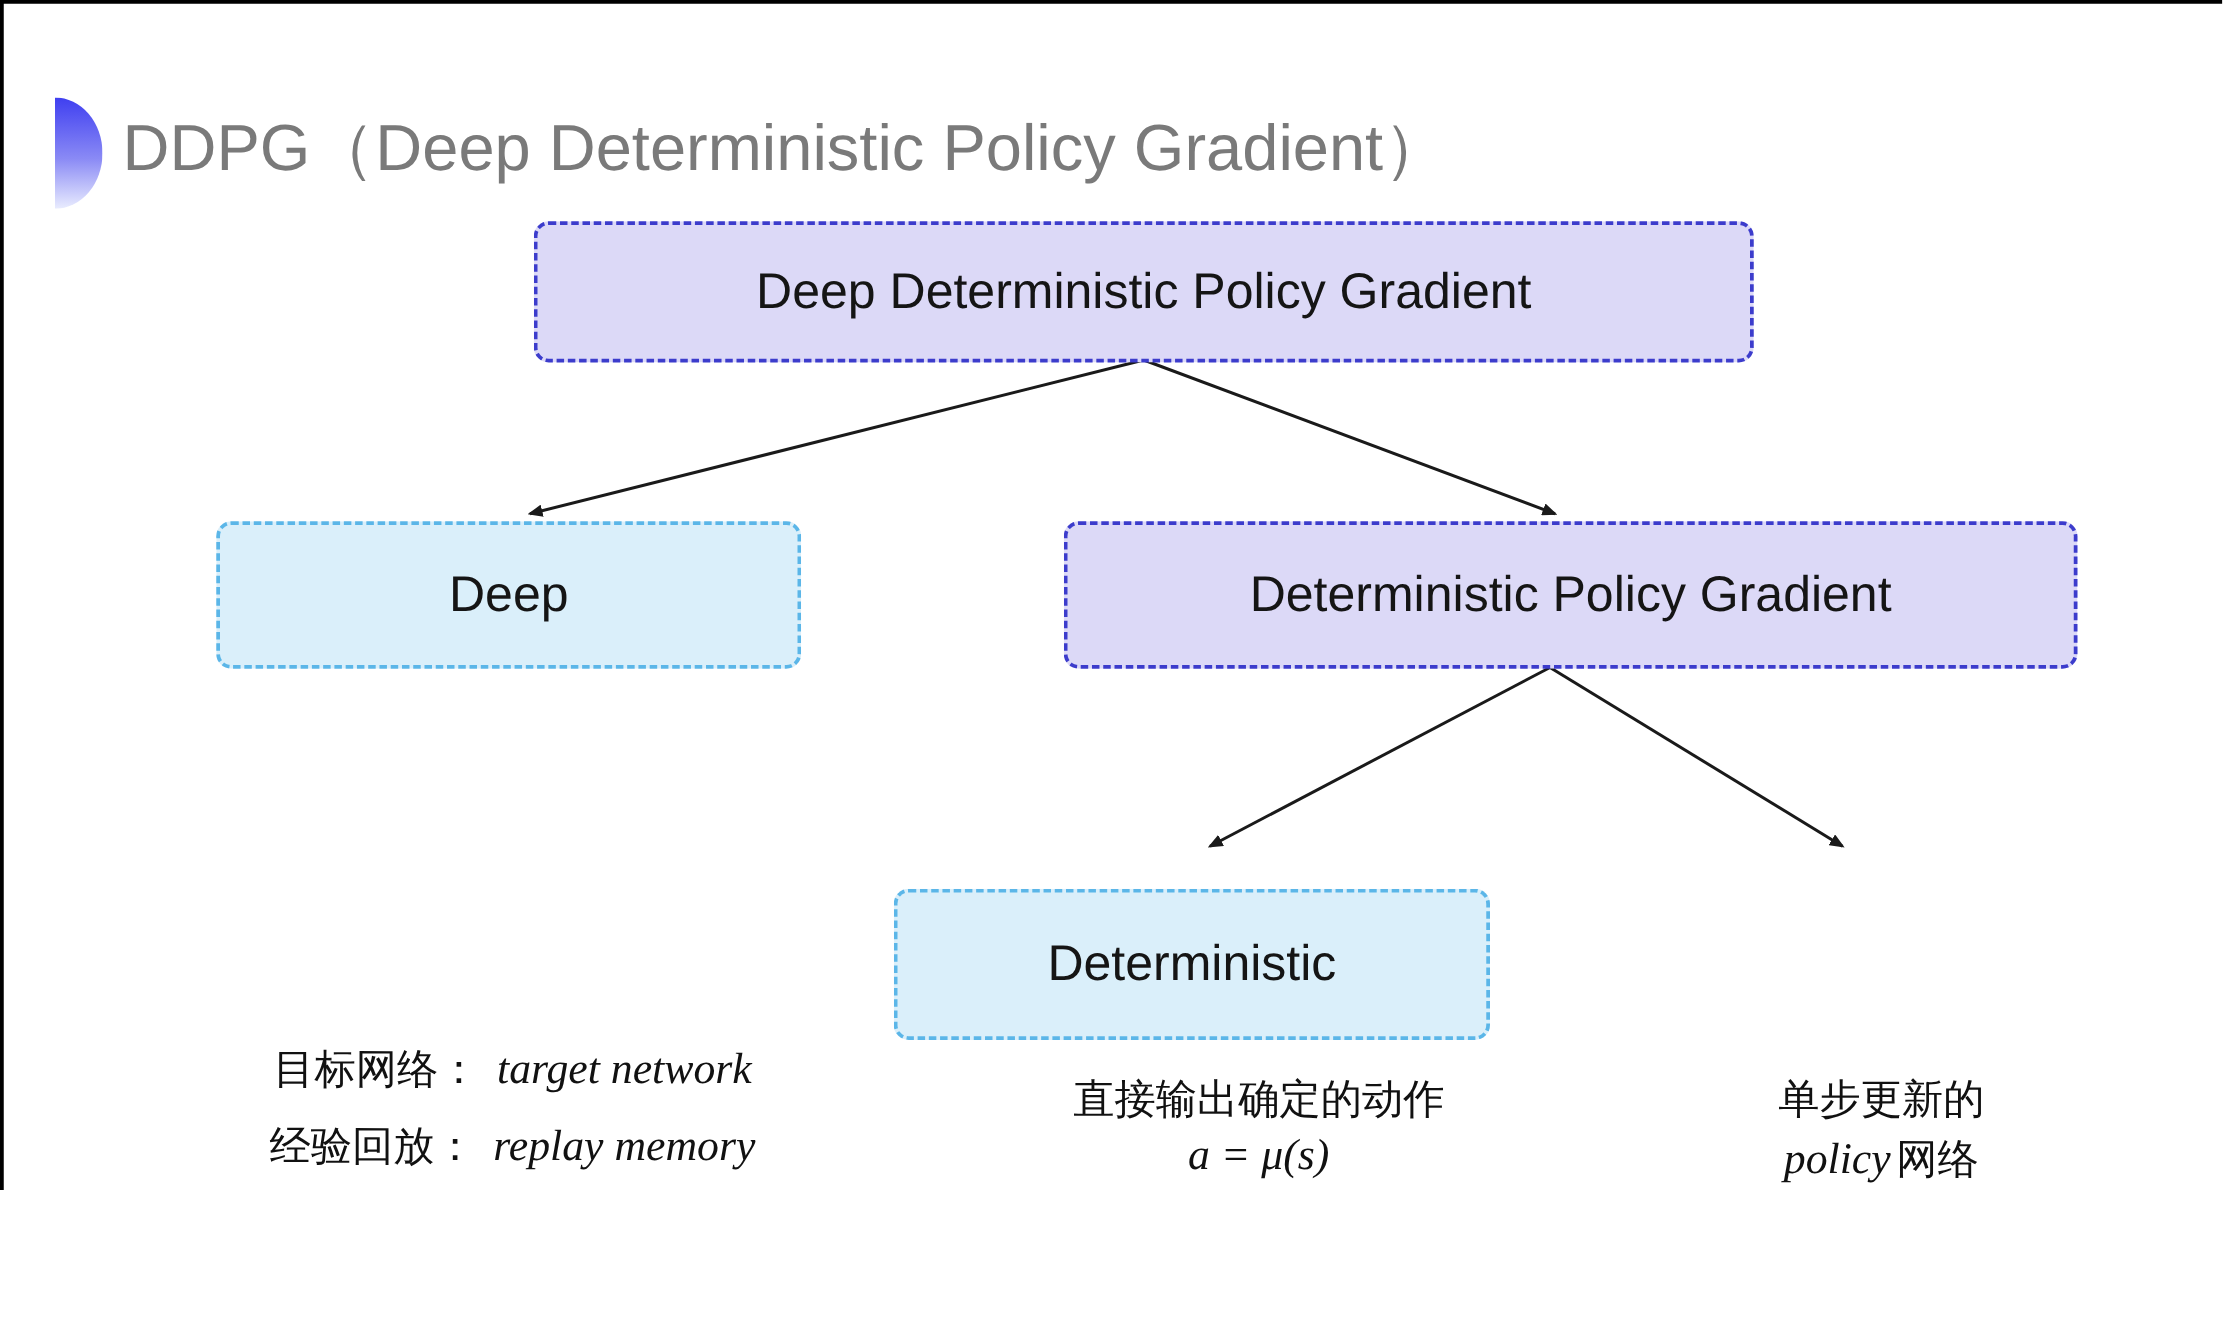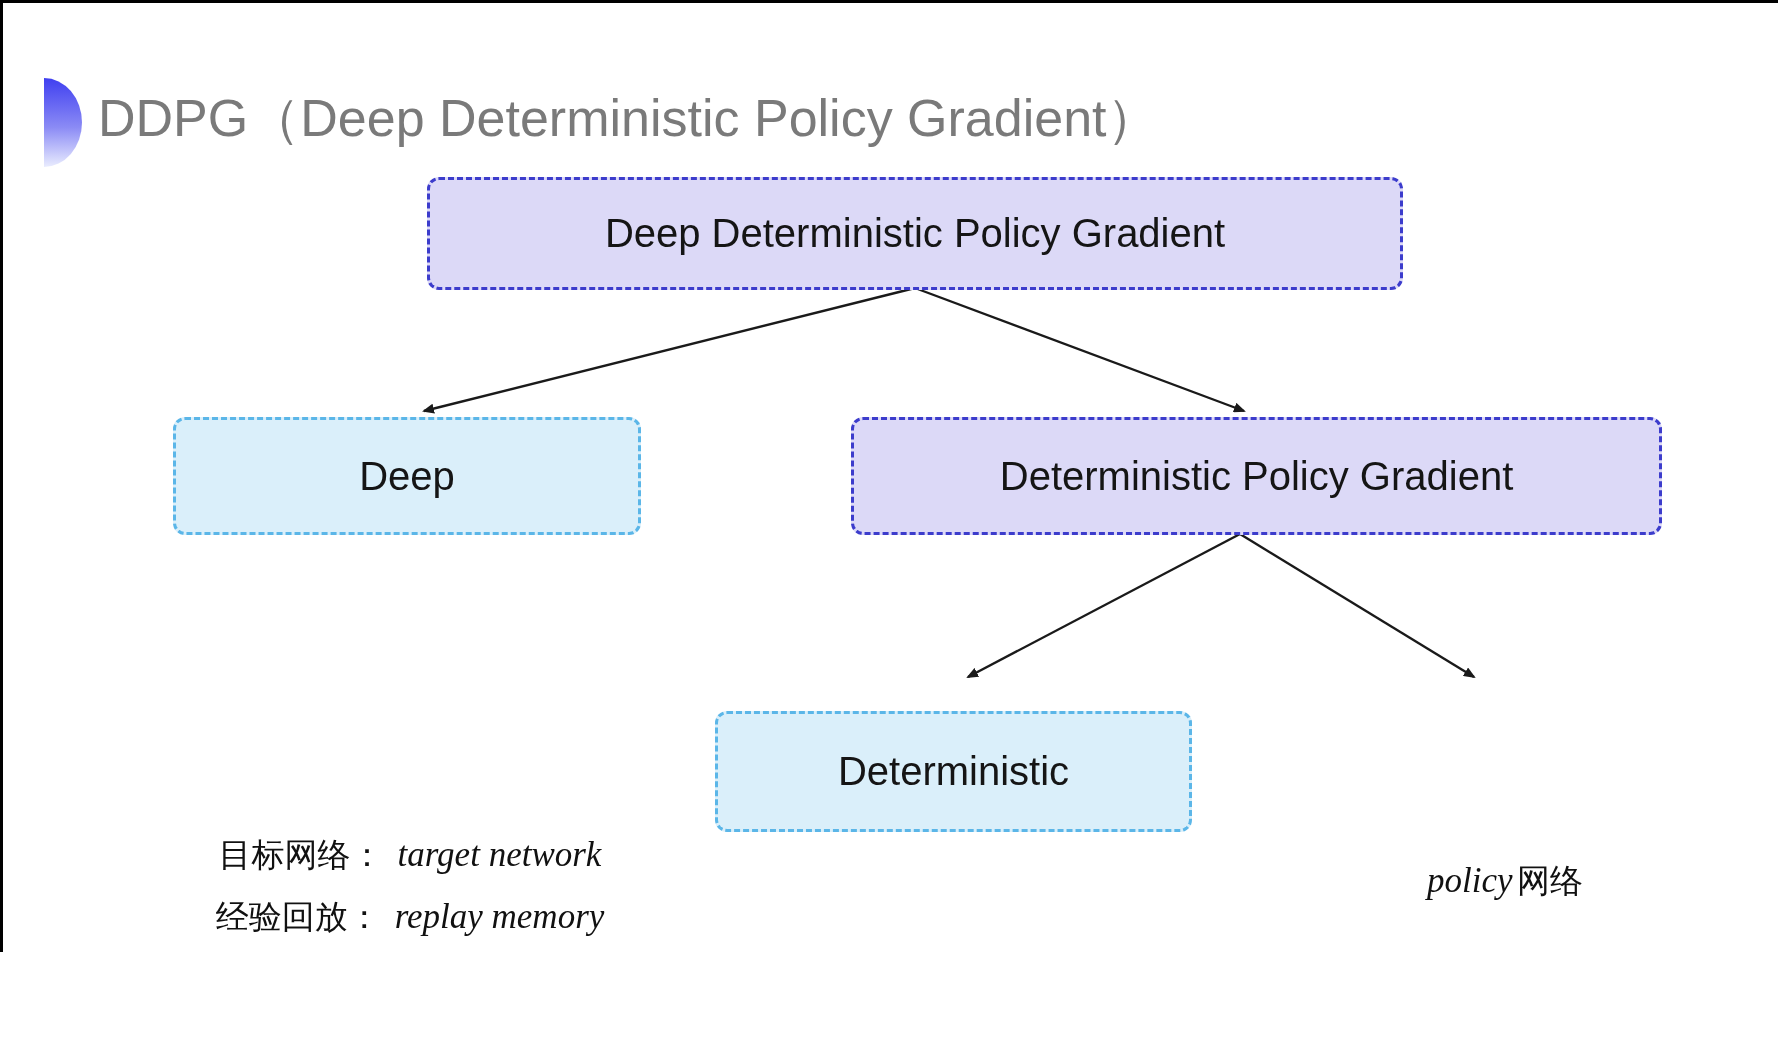--- a/index.html
+++ b/index.html
@@ -106,21 +106,28 @@
 
   <div class="anno anno-deep">
     <div class="zh-line">
       <span>目标网络：</span><span class="serif-it gap-left">target network</span>
     </div>
     <div class="zh-line">
       <span>经验回放：</span><span class="serif-it gap-left">replay memory</span>
     </div>
   </div>
 
+  <div class="anno anno-det">
+    <div class="zh-line">直接输出确定的动作</div>
+    <div class="formula-line">
+      <span class="serif-it">a = μ(s)</span>
+    </div>
+  </div>
 
   <div class="anno anno-pg">
+    <div class="zh-line">单步更新的</div>
     <div class="formula-line">
       <span class="serif-it">policy</span>
       <span class="zh-line">网络</span>
     </div>
   </div>
 
 </div>
 
 </body></html>

